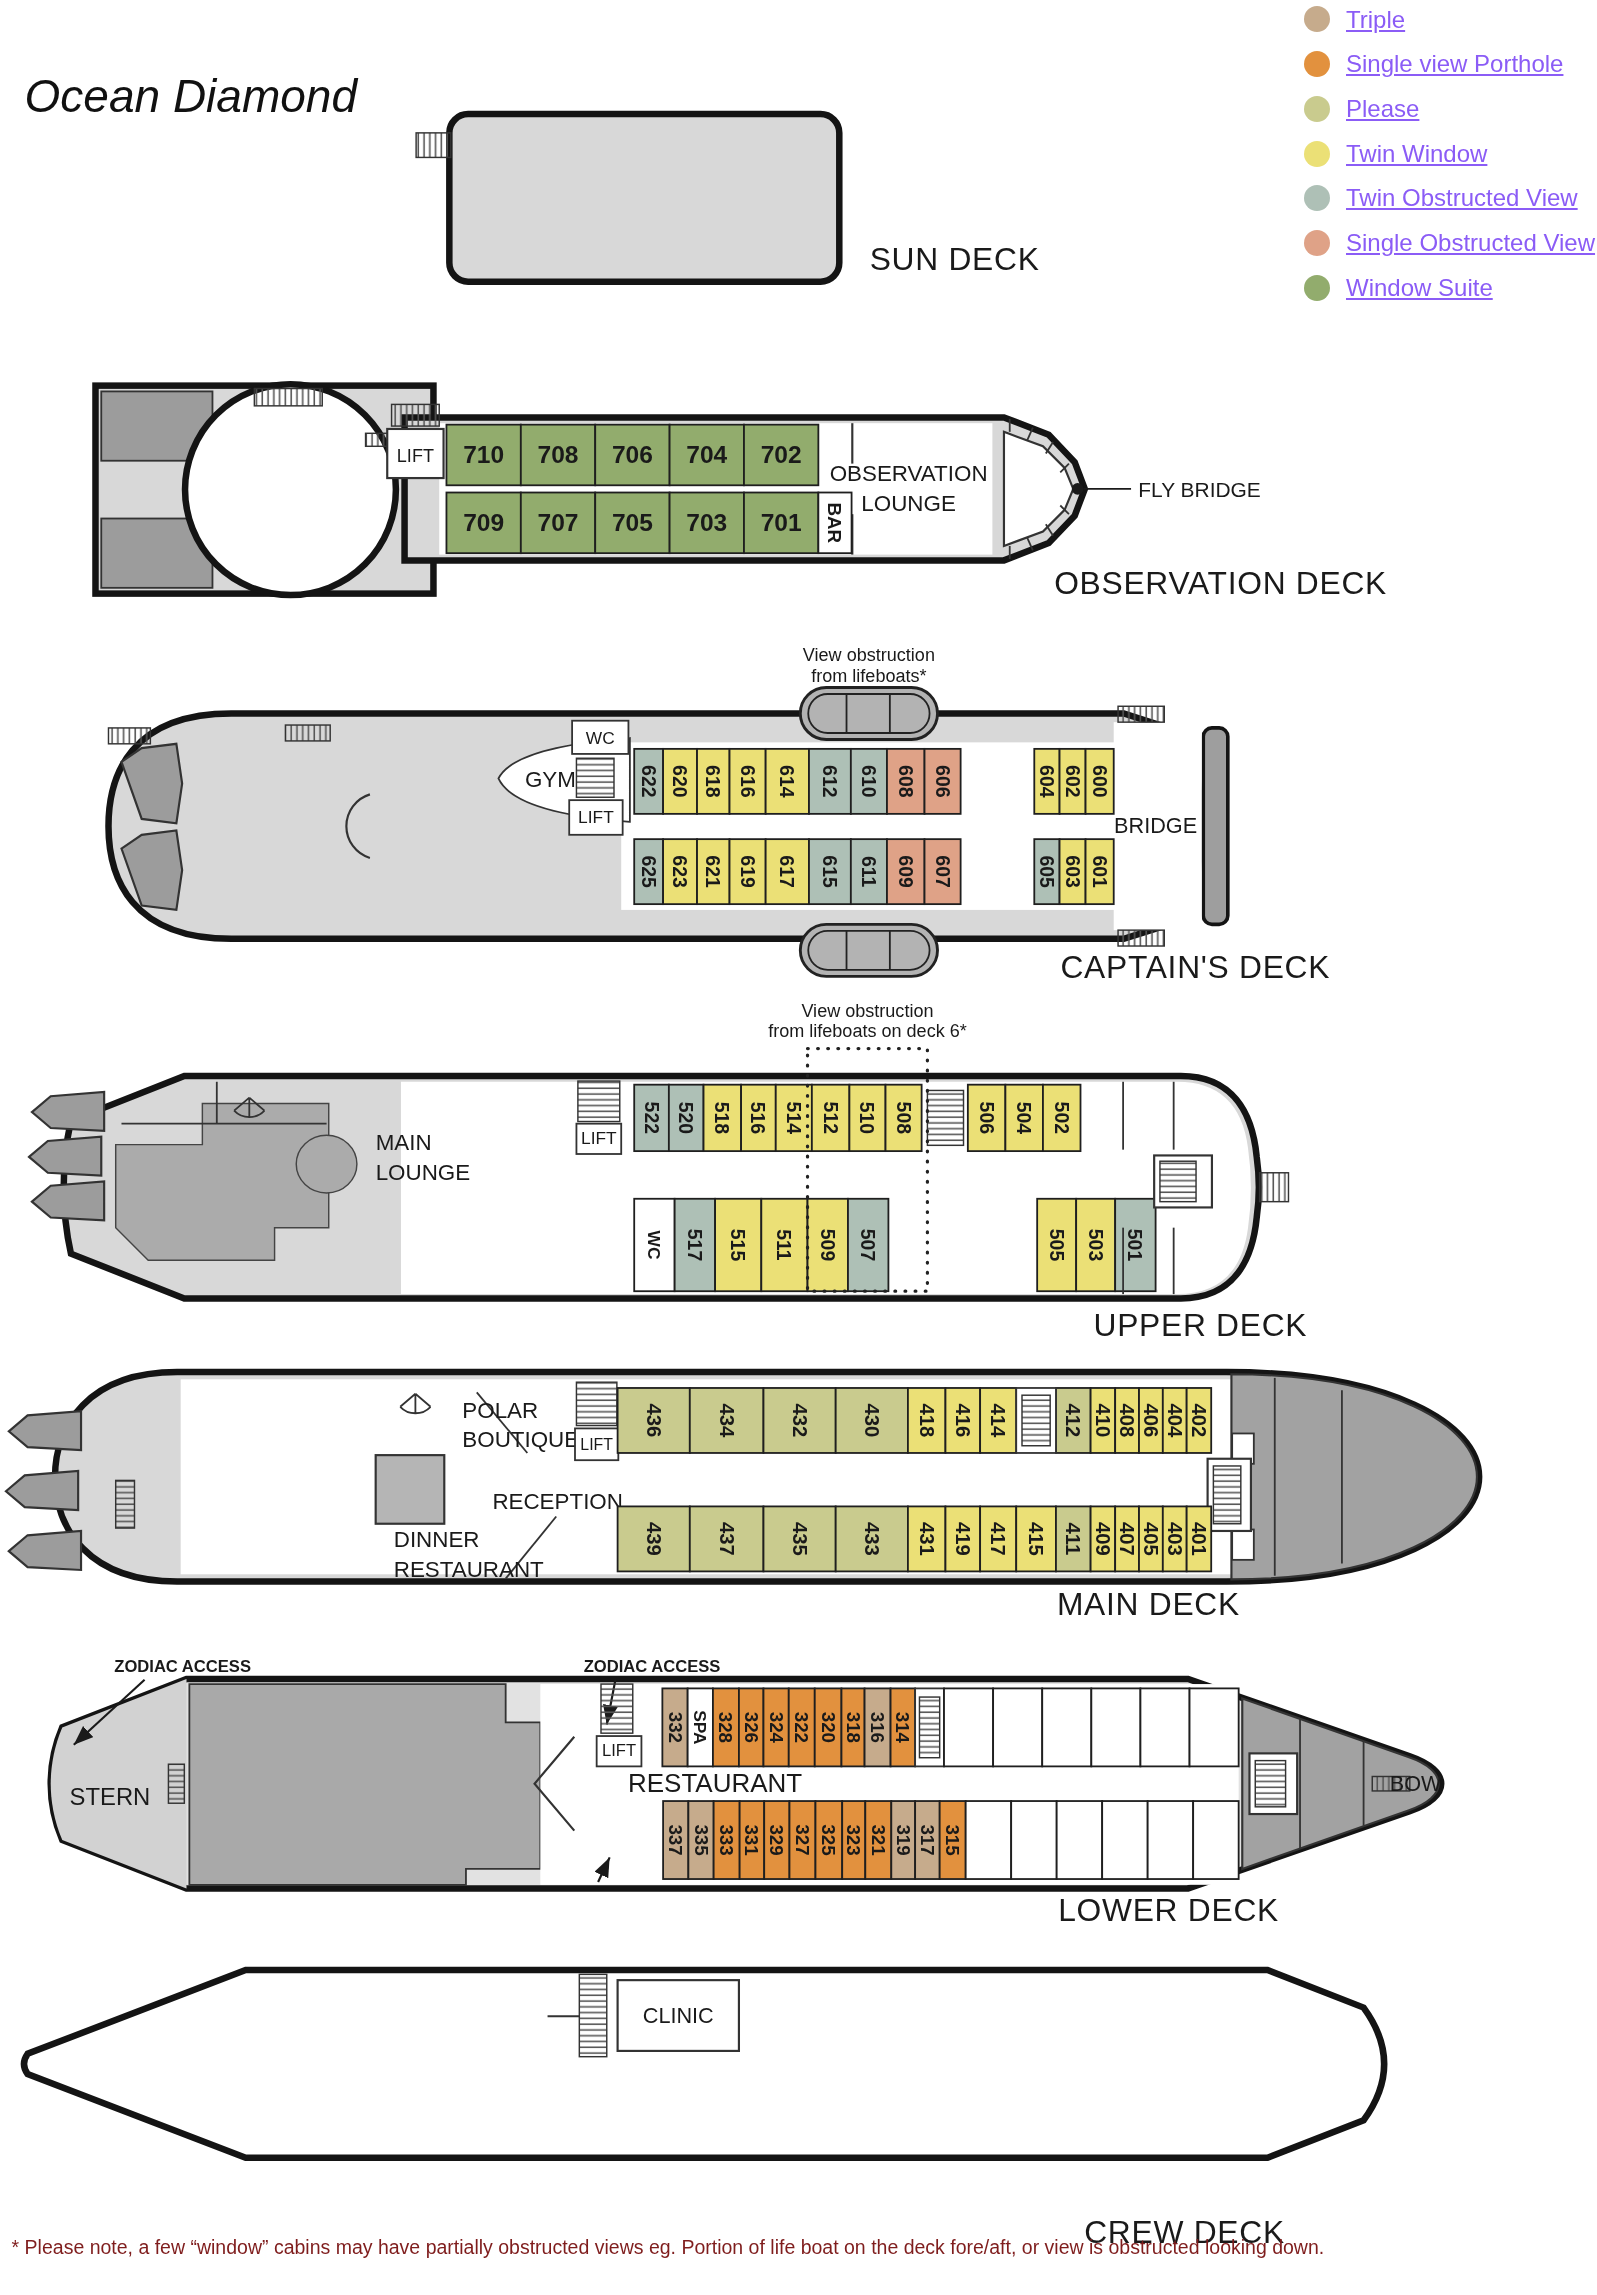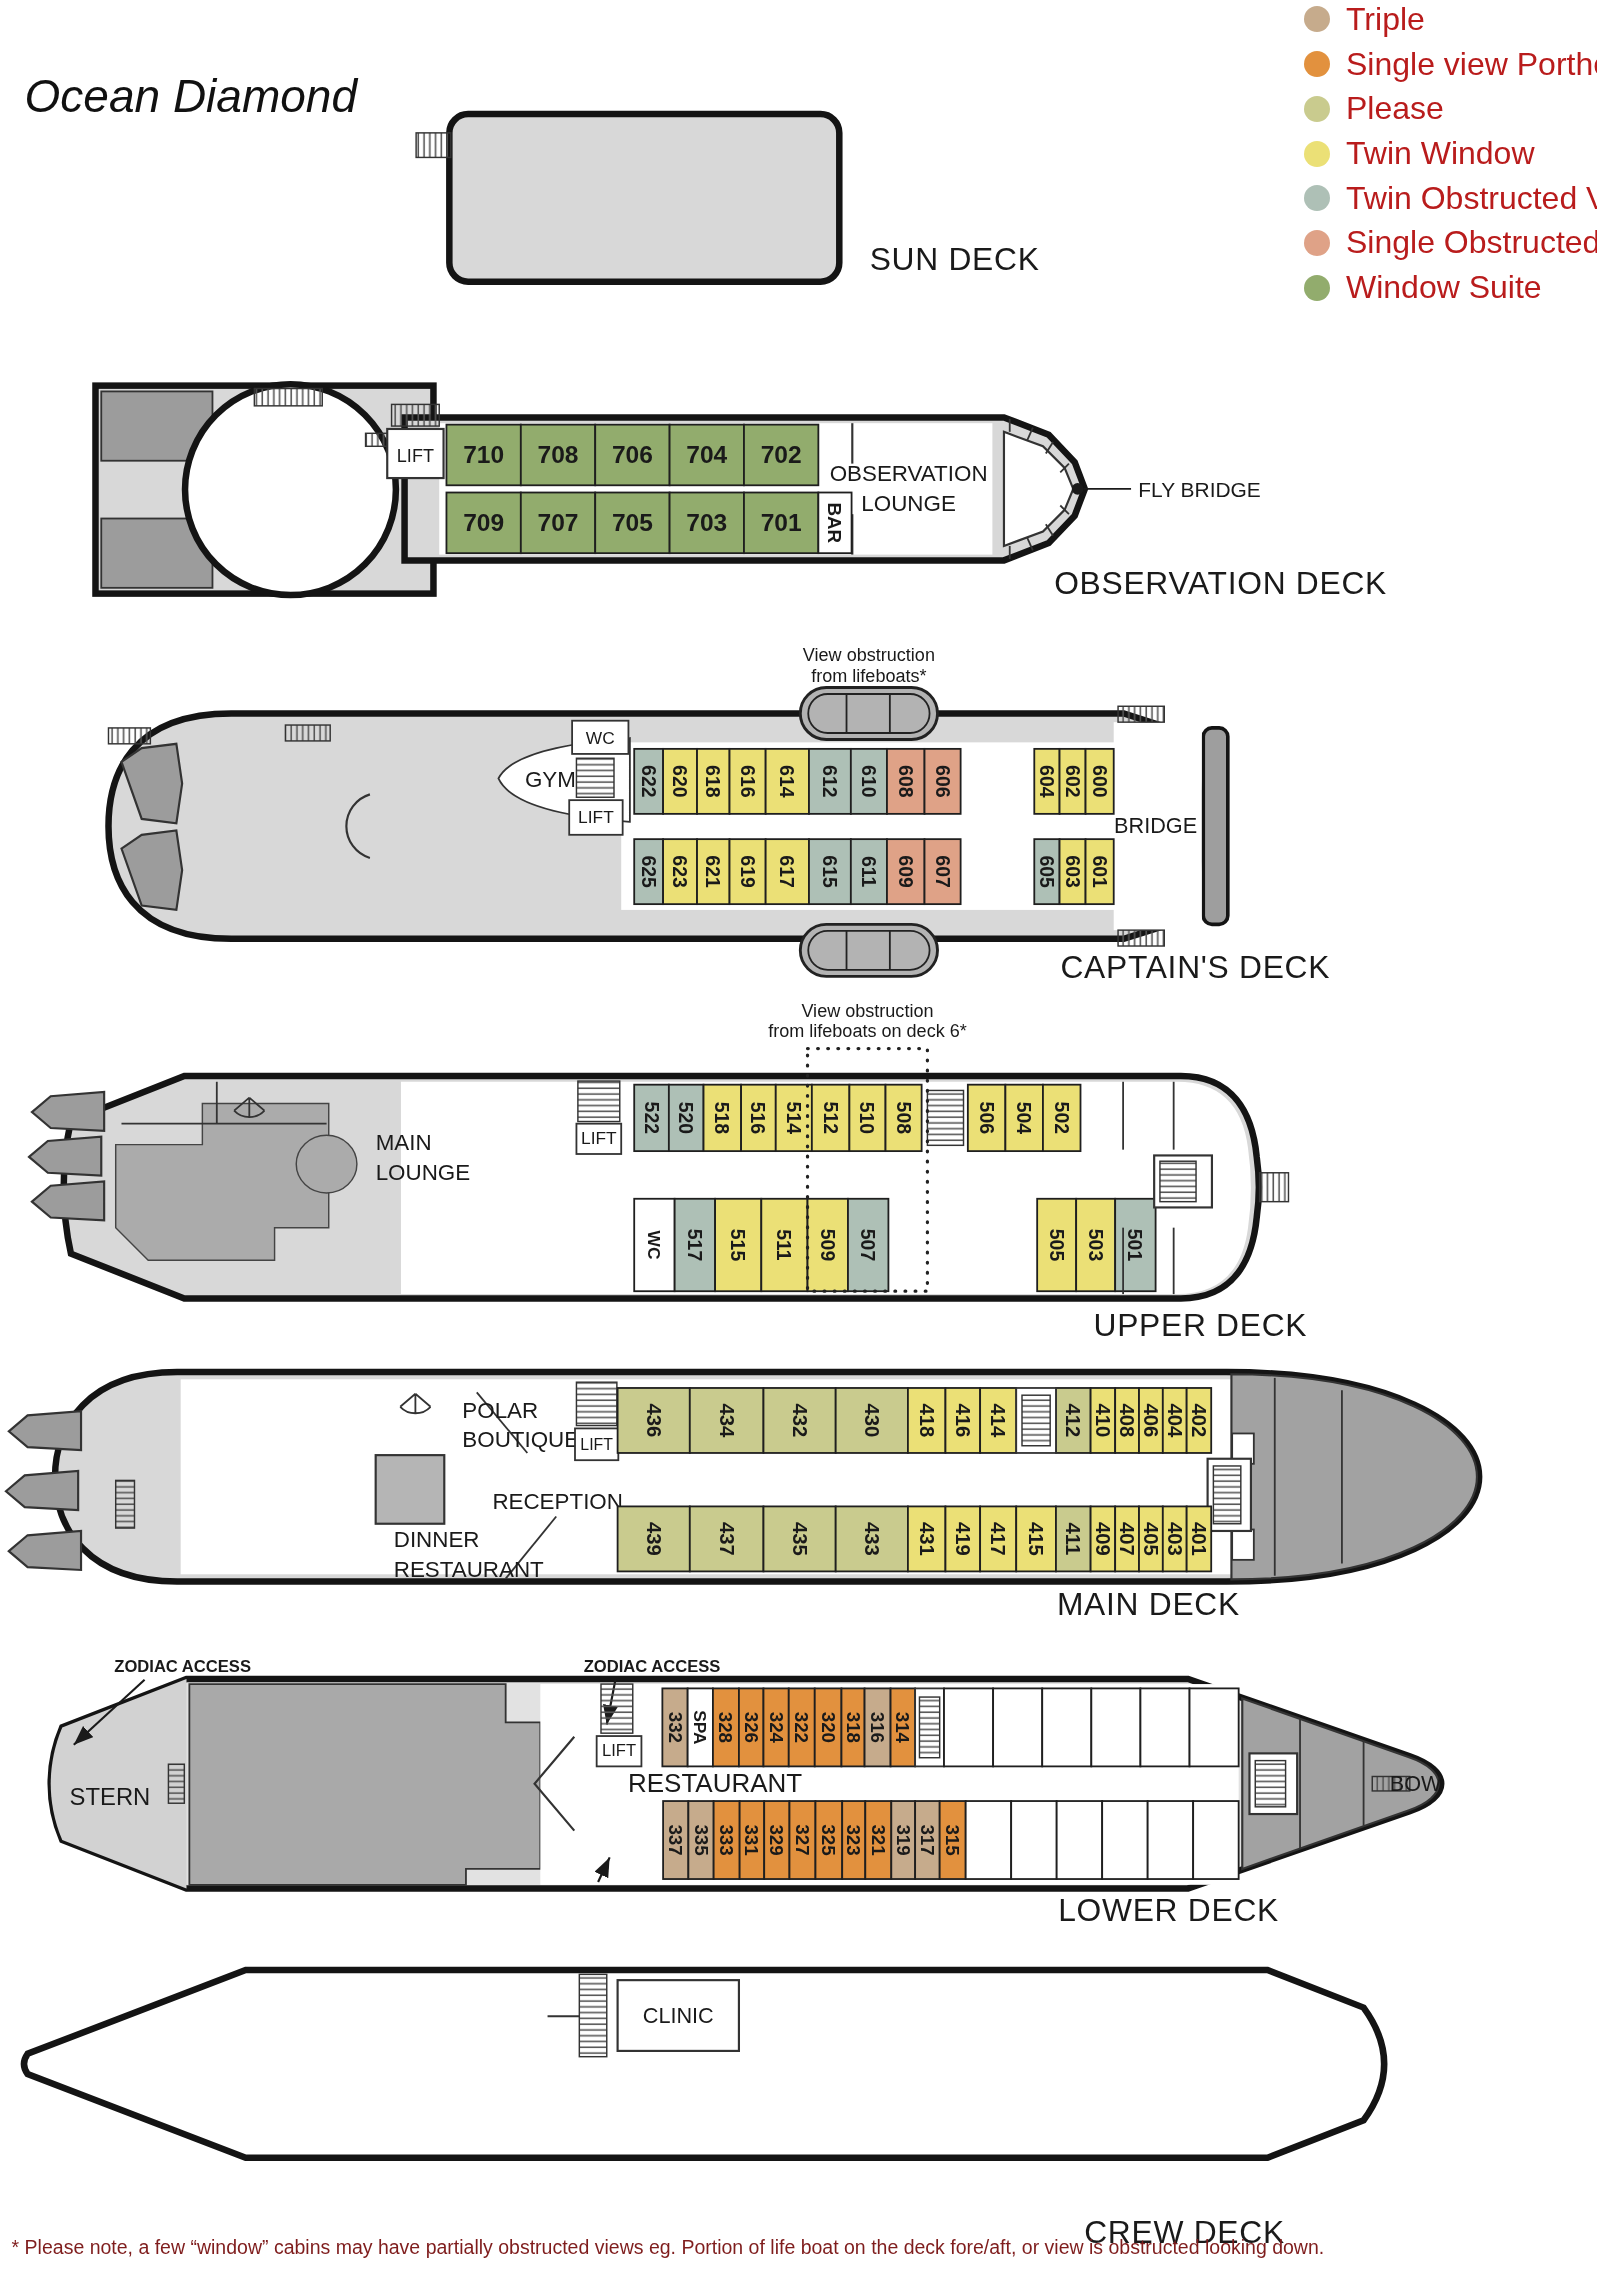--- a/index.html
+++ b/index.html
@@ -6,21 +6,21 @@
   .page{position:relative;width:1597px;height:2295px;background:#fff;overflow:hidden;
         font-family:"Liberation Sans",sans-serif;color:#1a1a1a;}
   svg{position:absolute;left:0;top:0;}
   svg text{font-family:"Liberation Sans",sans-serif;fill:#1a1a1a;}
   .deck-label{font-size:44px;letter-spacing:1px;}
   .room-label{font-size:31px;}
   .small-label{font-size:25px;}
   .legend{position:absolute;left:1304px;top:5.8px;}
   .lg-row{display:flex;align-items:center;margin-bottom:17.3px;height:27.4px;}
   .lg-dot{width:26px;height:26px;border-radius:50%;margin-right:16px;flex:none;}
-  .lg-label{font-size:32px;color:#b91c1c;white-space:nowrap;}
+  .lg-label{font-size:24px;color:#8b5cf6;white-space:nowrap;text-decoration:underline;}
   .footnote{position:absolute;left:11.6px;top:2236px;width:1575px;font-size:19.5px;color:#7f1d1d;}
   .title{position:absolute;left:24.6px;top:69px;font-size:46px;font-style:italic;font-weight:500;color:#111;text-align:center;}
 </style>
 </head>
 <body>
 
 <div class="page">
 
   <div class="title">Ocean Diamond</div>
 

